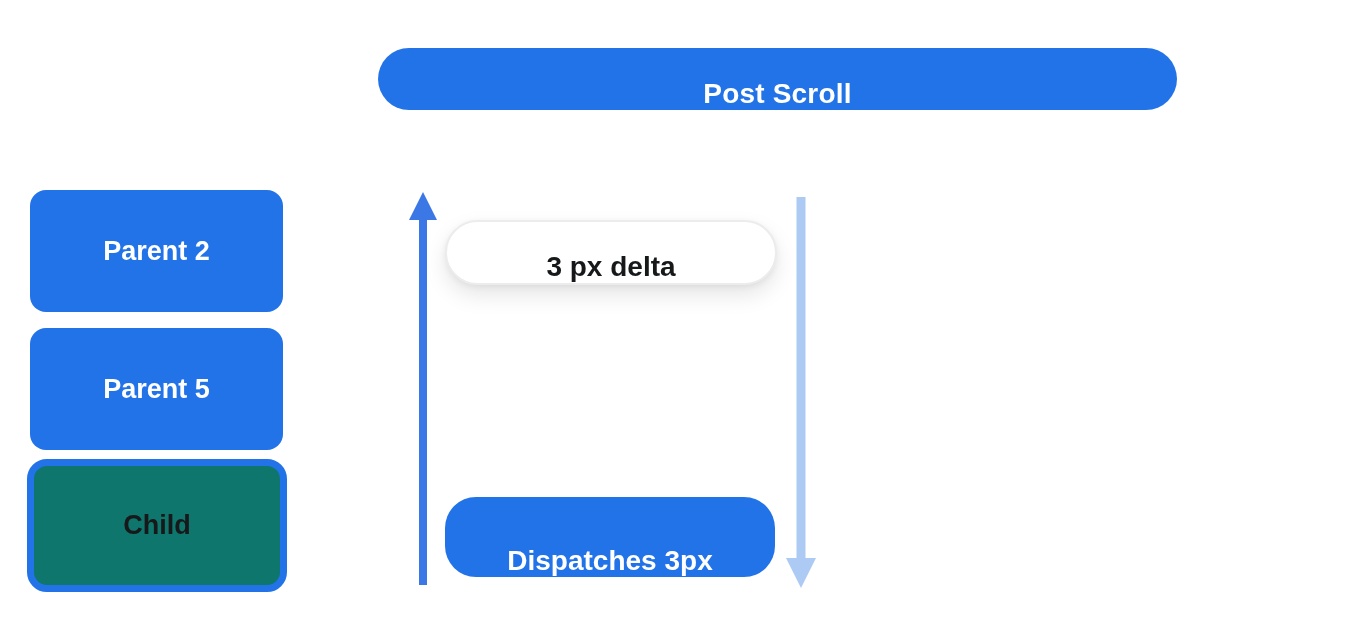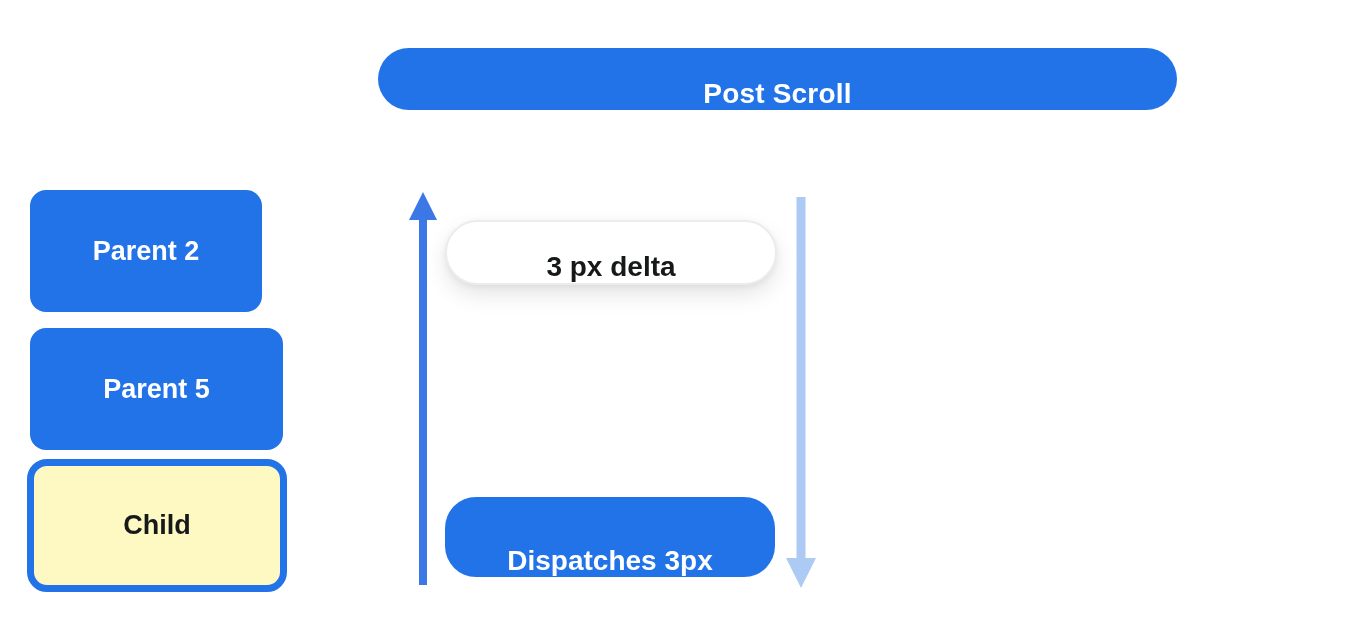--- a/index.html
+++ b/index.html
@@ -38,33 +38,33 @@
   .node {
     position: absolute;
     display: flex;
     align-items: center;
     justify-content: center;
     box-sizing: border-box;
     font-size: 27px;
   }
   .node-parent2 {
     left: 30px; top: 190px;
-    width: 232px; height: 122px;
+    width: 253px; height: 122px;
     border-radius: 16px;
   }
   .node-parent1 {
     left: 30px; top: 328px;
     width: 253px; height: 122px;
     border-radius: 16px;
   }
   .node-child {
     left: 27px; top: 459px;
     width: 260px; height: 133px;
     border-radius: 20px;
-    background: #fef9c3;
+    background: #0f766e;
     border: 7px solid var(--primary-blue, #2273e8);
     color: var(--text-dark, #17181a);
     font-weight: 600;
   }
   .delta-pill {
     left: 445px; top: 220px;
     width: 332px; height: 65px;
     border-radius: 33px;
     background: #ffffff;
     border: 2px solid #ececec;

